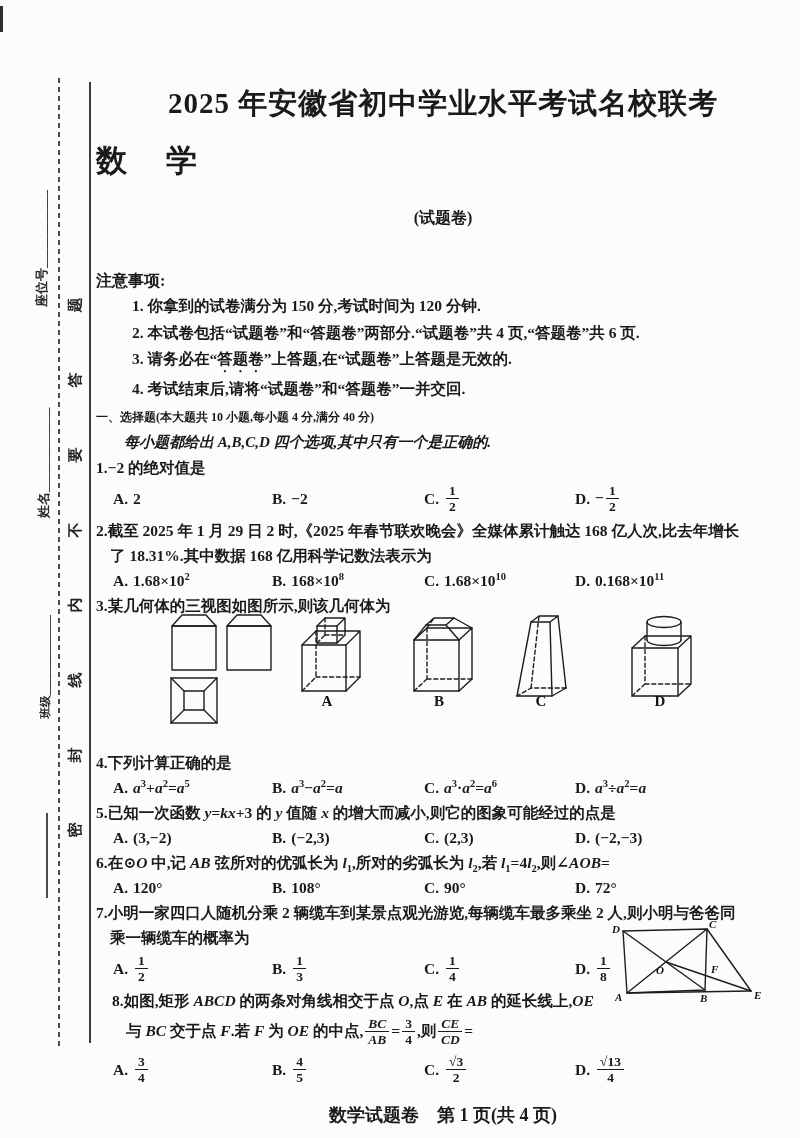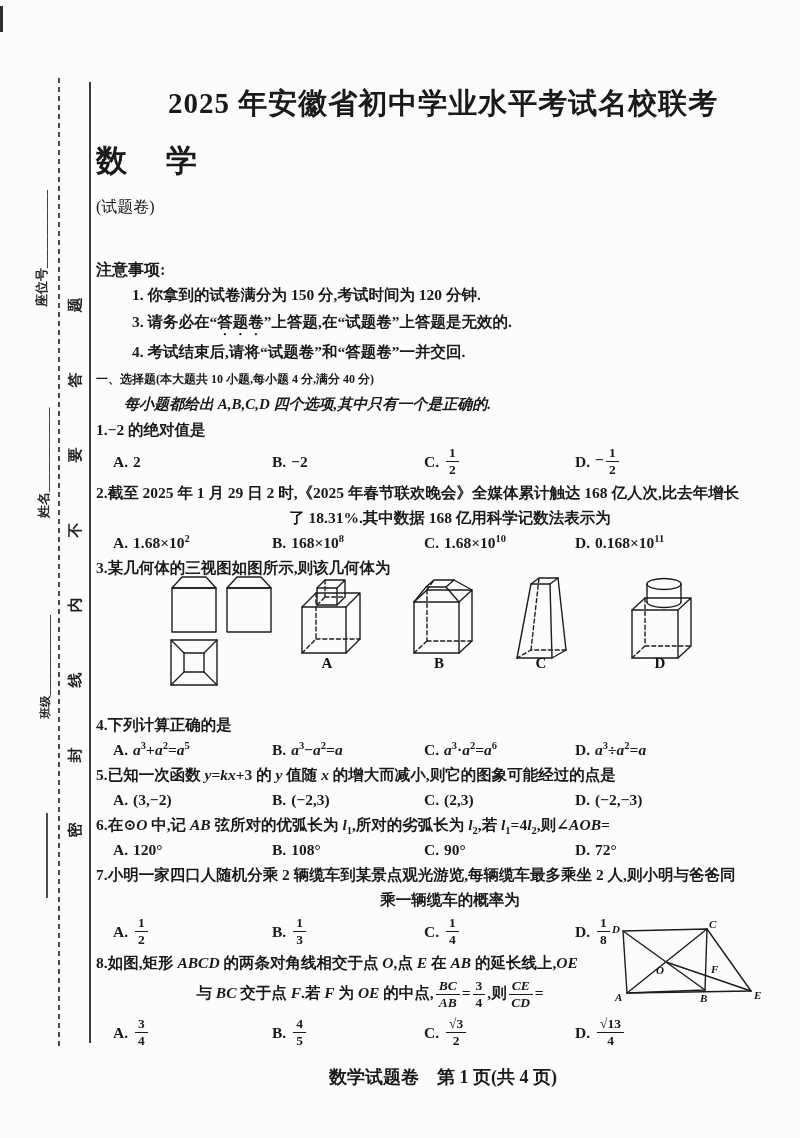--- a/index.html
+++ b/index.html
@@ -15,28 +15,28 @@
   .seat{width:120px;left:-18px;top:238px;font-size:13px;}
   .name{width:112px;left:-12px;top:453px;font-size:13px;}
   .klass{width:106px;left:-8px;top:658px;font-size:11.5px;}
   .blankline{position:absolute;left:46px;top:813px;width:2px;height:85px;background:#4c4c4c;}
   .sealtext{width:600px;left:-225px;top:528px;font-size:15px;letter-spacing:60px;
         font-weight:700;color:#222;}
   
   .content{position:absolute;left:96px;top:0;width:694px;}
   .title{margin:84px 0 0;font-size:29px;font-weight:700;text-align:center;letter-spacing:1px;}
   .subject{margin-top:16px;font-size:31px;font-weight:700;text-align:left;letter-spacing:4px;}
-  .ptype{margin-top:15px;font-size:16px;font-weight:400;text-align:left;}
+  .ptype{margin-top:26px;font-size:16px;font-weight:700;text-align:center;}
   .nhead{margin-top:40px;font-size:16px;font-weight:700;line-height:24px;}
   .nitem{padding-left:36px;font-size:15.5px;font-weight:600;line-height:26.5px;}
   .shead{margin-top:2px;font-size:12px;font-weight:700;line-height:25px;}
   .snote{padding-left:28px;font-size:15px;font-weight:600;line-height:25px;font-style:italic;}
   .stem{font-size:15.5px;font-weight:600;line-height:25px;}
-  .cont{padding-left:14px;text-align:center;}
-  .w520{width:520px;}
+  .cont{padding-left:14px;}
+  .w520{width:520px;margin-left:16px;}
   .mt4{margin-top:20px;}
   .optrow{display:grid;grid-template-columns:159px 152px 151px 1fr;margin-left:17px;
         font-size:15.5px;font-weight:600;line-height:25px;}
   .opt{display:flex;align-items:center;}
   .olab{margin-right:5px;}
   .frac{display:inline-flex;flex-direction:column;align-items:center;font-size:13.5px;
         line-height:1.15;margin:3px 2px;vertical-align:middle;}
   .fn{border-bottom:1.5px solid #1a1a1a;padding:0 3px;}
   .fd{padding:0 1px;}
   sup,sub{font-size:10.5px;line-height:1;font-weight:600;}
@@ -67,20 +67,21 @@
   <div class="vrot sealtext">密封线内不要答题</div>
 
   <div class="content">
 
     <h1 class="title">2025 年安徽省初中学业水平考试名校联考</h1>
     <div class="subject">数　学</div>
     <div class="ptype">(试题卷)</div>
 
     <div class="nhead">注意事项:</div>
     <div class="nitem"><span>1. 你拿到的试卷满分为 150 分,考试时间为 120 分钟.</span></div>
+    <div class="nitem"><span>2. 本试卷包括“试题卷”和“答题卷”两部分.“试题卷”共 4 页,“答题卷”共 6 页.</span></div>
     <div class="nitem"><span>3. 请务必在“</span><span class="emph">答题卷</span><span>”上答题,在“试题卷”上答题是无效的.</span></div>
     <div class="nitem"><span>4. 考试结束后,请将“试题卷”和“答题卷”一并交回.</span></div>
 
     <div class="shead">一、选择题(本大题共 10 小题,每小题 4 分,满分 40 分)</div>
     <div class="snote">每小题都给出 A,B,C,D 四个选项,其中只有一个是正确的.</div>
 
     <div class="stem">1.−2 的绝对值是</div>
     <div class="optrow">
       <div class="opt">
           <span class="olab">A.</span>

